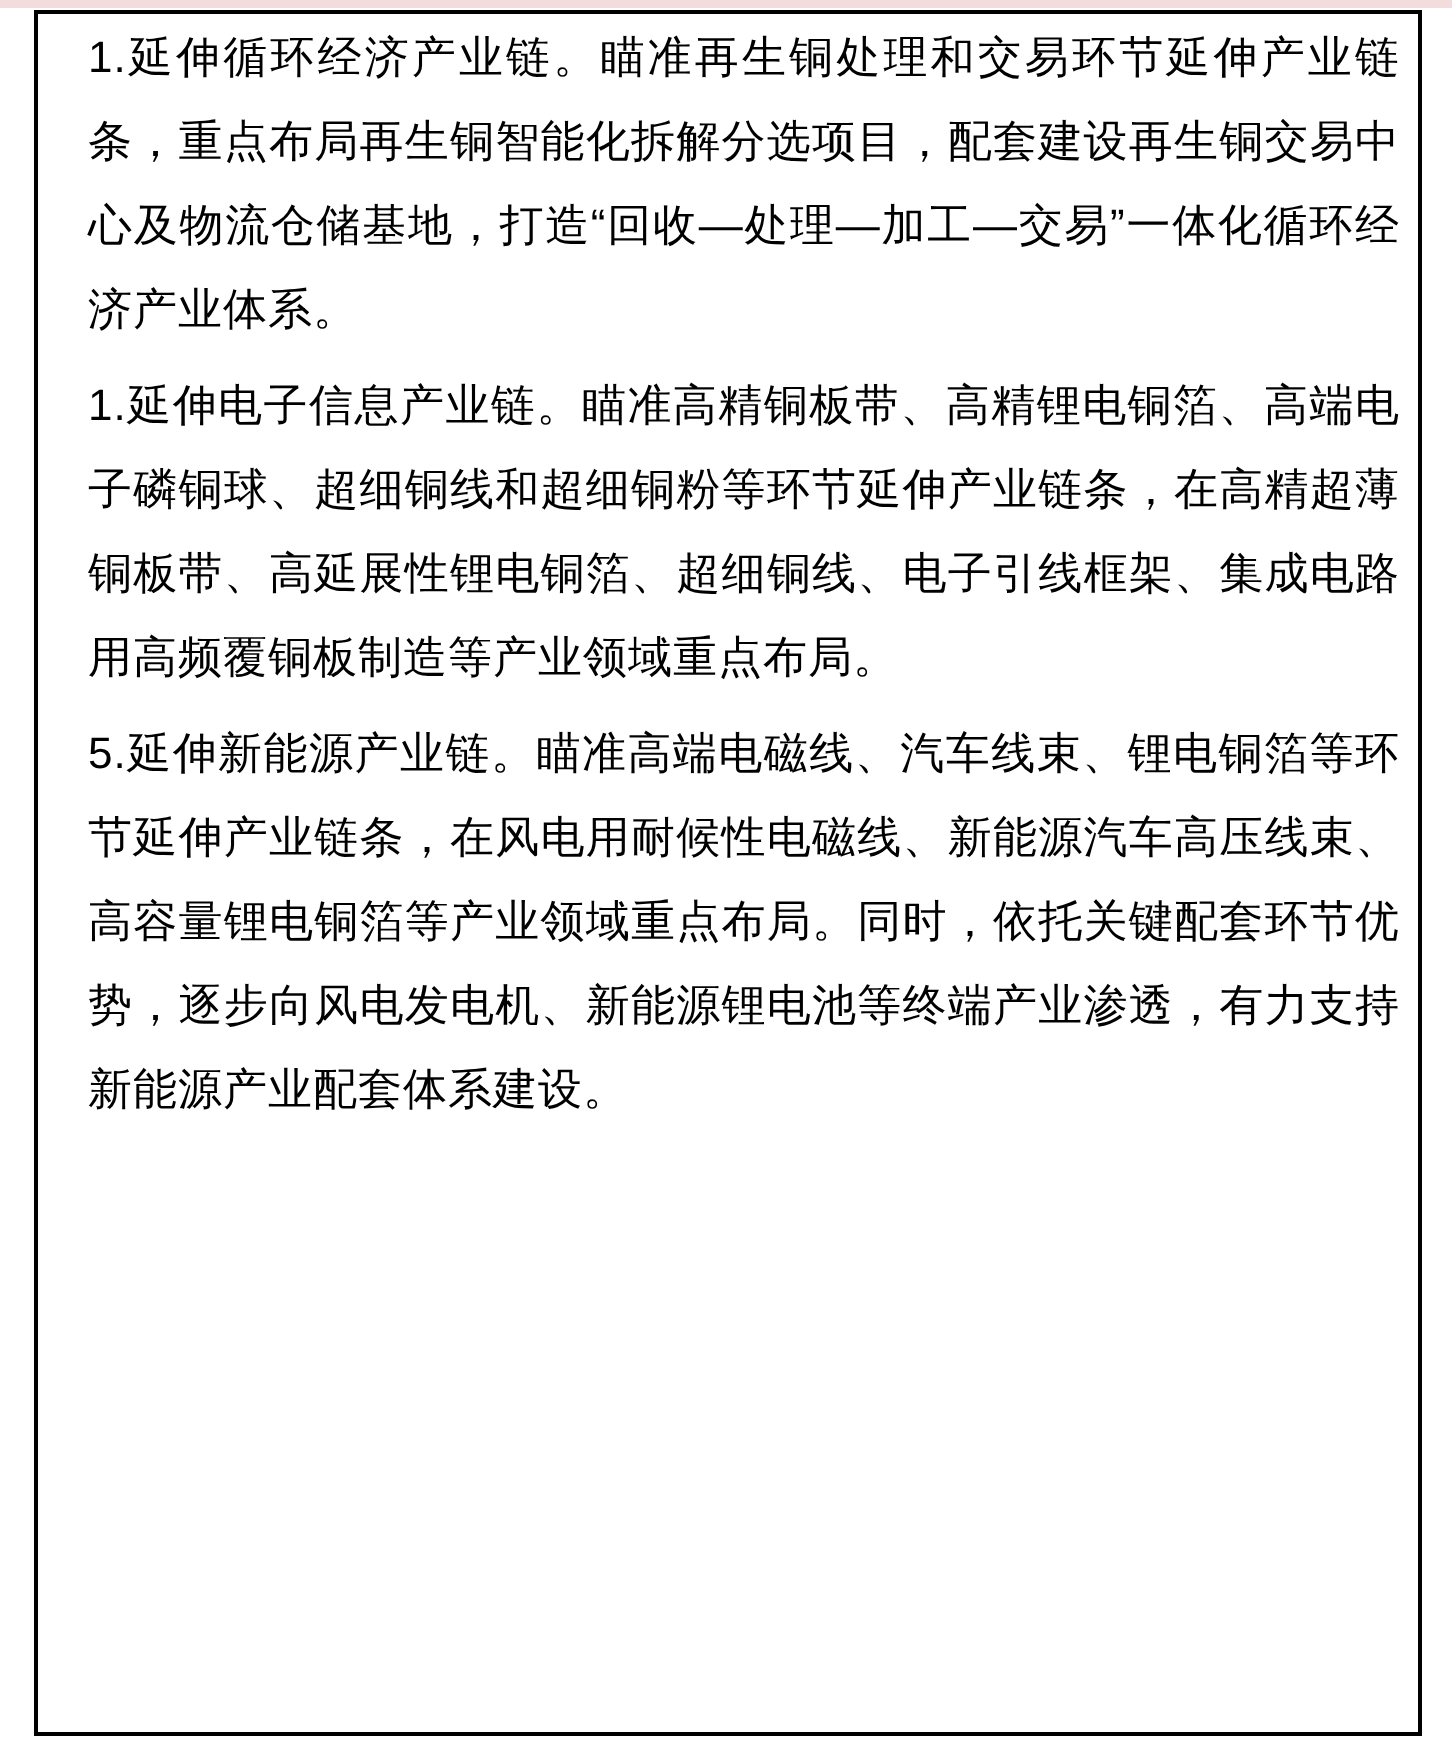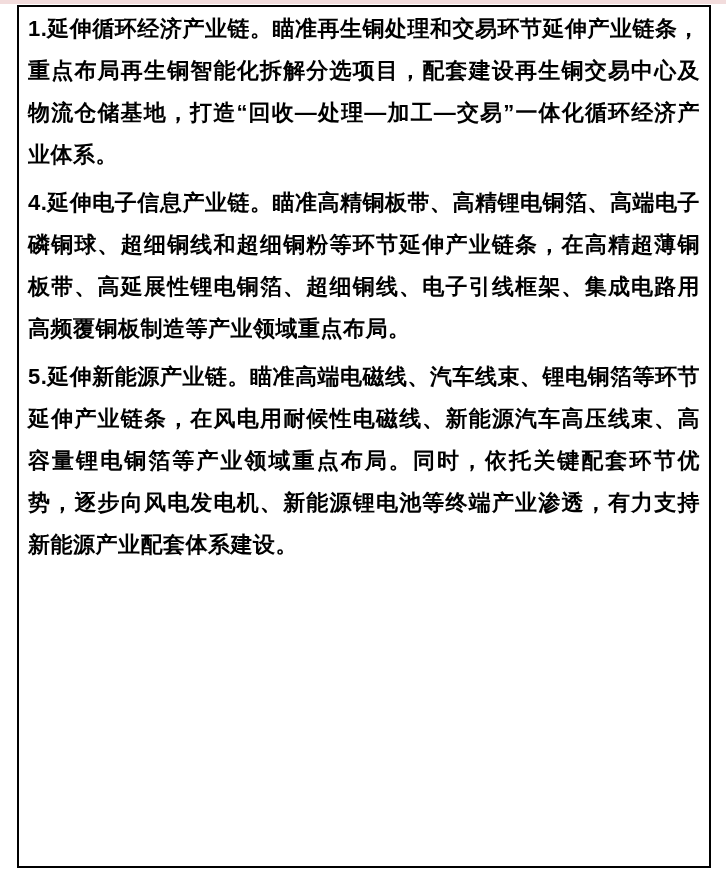--- a/index.html
+++ b/index.html
@@ -28,35 +28,34 @@
     top: 5px;
     width: 694px;
     height: 863px;
     border: 2px solid #000000;
     box-sizing: border-box;
     background: #ffffff;
     padding: 1px 9px 0 9px;
     overflow: hidden;
   }
   .text-box p {
-    margin: 0 0 6px 0;
+    margin: 0 0 6px 16px;
     font-size: 22px;
     line-height: 42px;
     color: #000000;
     text-align: justify;
     text-justify: inter-ideograph;
     letter-spacing: 0.5px;
-    font-weight: bold;
   }
   .text-box p:last-child {
     margin-bottom: 0;
   }
 </style>
 </head>
 <body>
 
 <div class="top-strip"></div>
 
 <div class="text-box">
   <p>1.延伸循环经济产业链。瞄准再生铜处理和交易环节延伸产业链条，重点布局再生铜智能化拆解分选项目，配套建设再生铜交易中心及物流仓储基地，打造“回收—处理—加工—交易”一体化循环经济产业体系。</p>
-  <p>4.延伸电子信息产业链。瞄准高精铜板带、高精锂电铜箔、高端电子磷铜球、超细铜线和超细铜粉等环节延伸产业链条，在高精超薄铜板带、高延展性锂电铜箔、超细铜线、电子引线框架、集成电路用高频覆铜板制造等产业领域重点布局。</p>
+  <p>1.延伸电子信息产业链。瞄准高精铜板带、高精锂电铜箔、高端电子磷铜球、超细铜线和超细铜粉等环节延伸产业链条，在高精超薄铜板带、高延展性锂电铜箔、超细铜线、电子引线框架、集成电路用高频覆铜板制造等产业领域重点布局。</p>
   <p>5.延伸新能源产业链。瞄准高端电磁线、汽车线束、锂电铜箔等环节延伸产业链条，在风电用耐候性电磁线、新能源汽车高压线束、高容量锂电铜箔等产业领域重点布局。同时，依托关键配套环节优势，逐步向风电发电机、新能源锂电池等终端产业渗透，有力支持新能源产业配套体系建设。</p>
 </div>
 
 </body></html>

